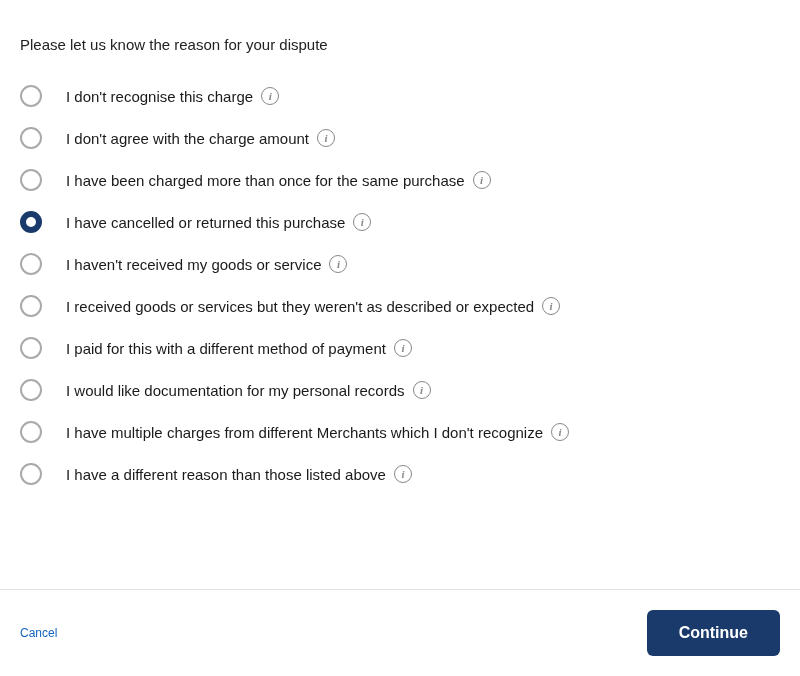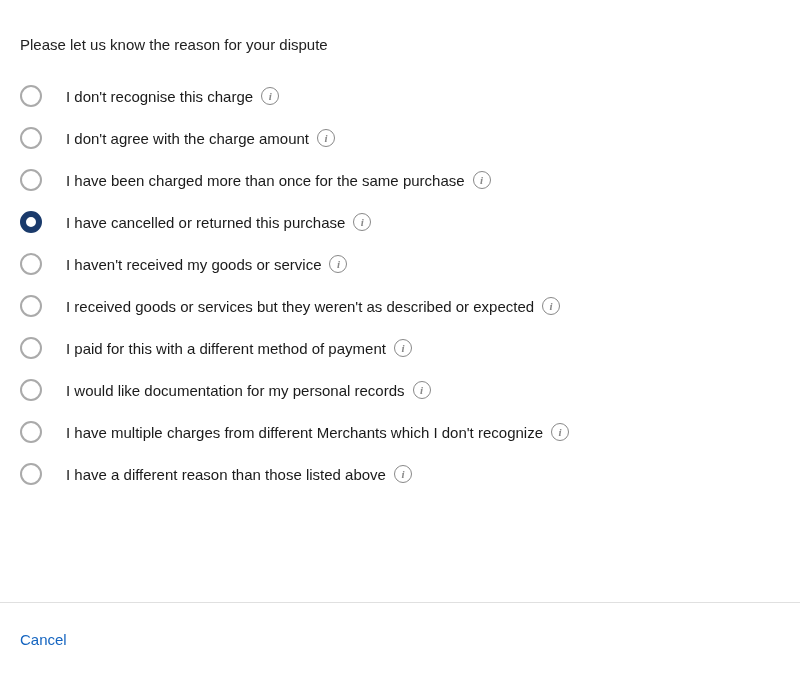--- a/index.html
+++ b/index.html
@@ -98,21 +98,21 @@
       display: flex;
       justify-content: space-between;
       align-items: center;
       padding: 20px 20px;
     }
 
     .cancel-btn {
       background: none;
       border: none;
       color: #1565c0;
-      font-size: 15px;
+      font-size: 12px;
       cursor: pointer;
       padding: 8px 0;
       font-family: inherit;
     }
 
     .continue-btn {
       background: #1a3a6b;
       color: white;
       border: none;
       padding: 14px 32px;
@@ -171,13 +171,14 @@
         <input type="radio" name="dispute-reason" class="radio-input" style="">
         <span class="radio-label">I have a different reason than those listed above <span class="info-icon">i</span></span>
       </label>
     </div>
 </div>
 
 <hr class="divider">
 
 <div class="footer">
   <button class="cancel-btn">Cancel</button>
+  <button class="continue-btn">Continue</button>
 </div>
 
 </body></html>

